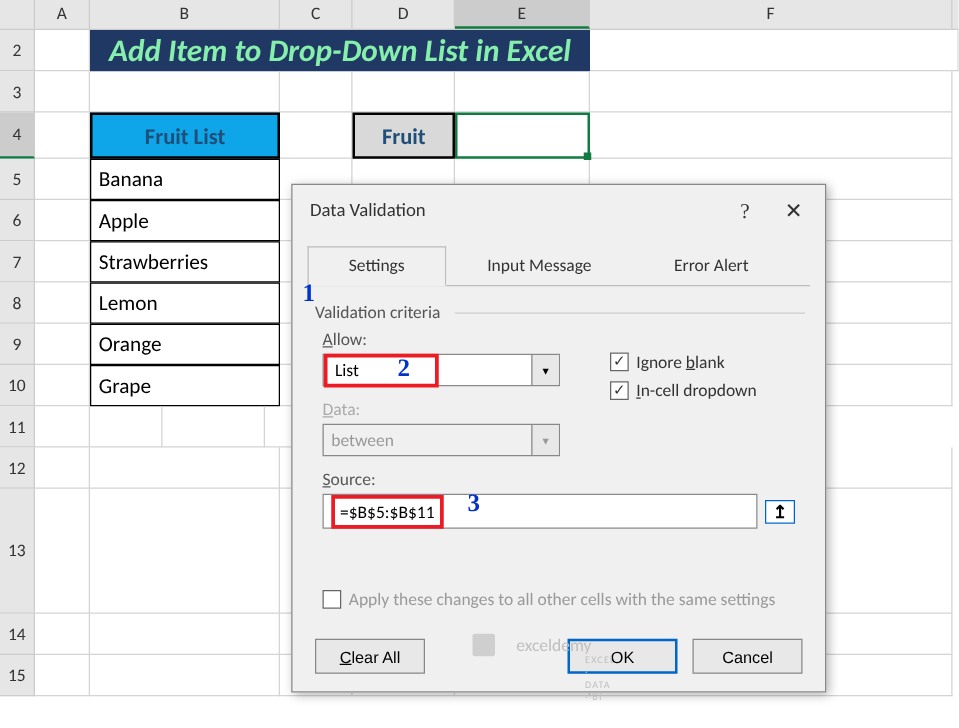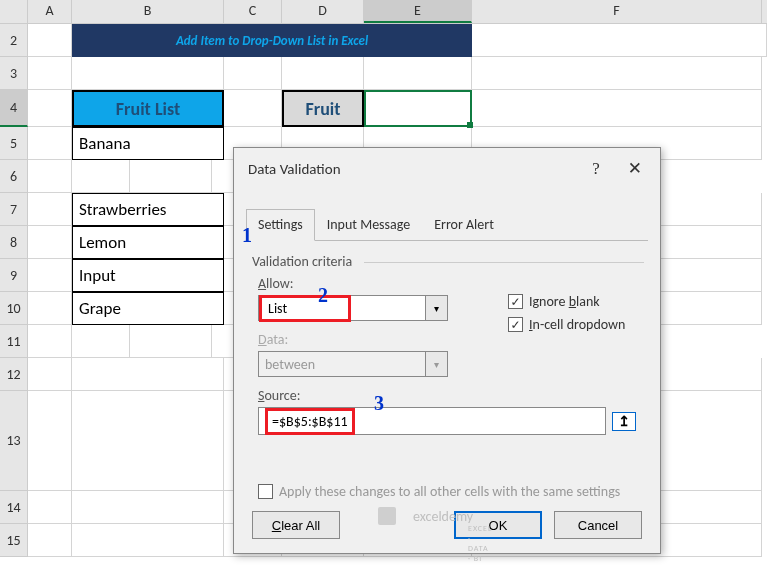--- a/index.html
+++ b/index.html
@@ -20,42 +20,42 @@
   .cB { width: 152px; }
   .cC { width: 58px; }
   .cD { width: 82px; }
   .cE { width: 108px; }
   .cF { width: 290px; }
   
   .row-h { height: 33px; }
   .row-h4 { height: 37px; }
   
   
-  .title-banner { background: #203864; color: #0ea5e9; font-weight: bold; font-style: italic; font-size: 13px; display: flex; align-items: center; justify-content: center; }
+  .title-banner { background: #203864; color: #86efac; font-weight: bold; font-style: italic; font-size: 25px; display: flex; align-items: center; justify-content: center; }
   
   
   .table-header { background: #0ea5e9; color: #1f4e78; font-weight: bold; font-size: 18px; justify-content: center; border: 2px solid #000 !important; }
   .fruit-cell-header { background: #d9d9d9; color: #1f4e78; font-weight: bold; font-size: 18px; justify-content: center; border: 2px solid #000; }
   
   
   .data-cell { border: 1.5px solid #000 !important; font-size: 17px; padding-left: 6px; }
   
   
   .selected-cell { border: 2px solid #107c41 !important; position: relative; }
   .selected-cell::after { content: ""; position: absolute; right: -3px; bottom: -3px; width: 6px; height: 6px; background: #107c41; }
   
   
   .dialog { position: absolute; left: 233px; top: 147px; width: 428px; height: 407px; background: #f0f0f0; border: 1px solid #888; box-shadow: 2px 2px 8px rgba(0,0,0,.3); }
   .dialog-title { padding: 10px 14px; font-size: 15px; color: #333; display: flex; align-items: center; }
   .dialog-title .spacer { flex: 1; }
   .dialog-help { font-family: "Times New Roman", serif; font-size: 17px; margin-right: 24px; cursor: pointer; }
   .dialog-close { font-size: 17px; cursor: pointer; padding: 0 4px; }
   
   .tab-row { display: flex; margin: 8px 12px 0; border-bottom: 1px solid #bbb; }
-  .tab { padding: 6px 11px; font-size: 14px; color: #333; background: #f0f0f0; border: 1px solid transparent; cursor: pointer; margin-top: 12px; }
+  .tab { padding: 6px 32px; font-size: 14px; color: #333; background: #f0f0f0; border: 1px solid transparent; cursor: pointer; }
   .tab.active { background: #f0f0f0; border: 1px solid #bbb; border-bottom: 1px solid #f0f0f0; margin-bottom: -1px; }
   
   .red-box { border: 3px solid #ed1c24; }
   
   .annotation { position: absolute; font-family: "Comic Sans MS", cursive; font-size: 20px; font-weight: bold; color: #0033cc; }
   
   .fieldset-title { color: #555; font-size: 14px; margin: 12px 0 0 18px; }
   .fieldset-line { border-top: 1px solid #ccc; margin: -8px 16px 0 130px; }
   
   .form-area { padding: 8px 24px 0; }
@@ -68,21 +68,21 @@
   .select-box .arrow { width: 22px; height: 24px; background: #e8e8e8; border-left: 1px solid #888; display: flex; align-items: center; justify-content: center; font-size: 10px; }
   
   .source-input { display: flex; border: 1px solid #888; background: #fff; height: 28px; width: 383px; }
   .source-input .val { flex: 1; padding: 0 6px; font-size: 14px; display: flex; align-items: center; }
   .source-btn { width: 26px; border: 1.5px solid #0066cc; background: #fff; display: flex; align-items: center; justify-content: center; margin-left: 6px; font-weight: bold; }
   
   .check-row { display: flex; align-items: center; gap: 6px; font-size: 14px; color: #333; margin-bottom: 6px; }
   .checkbox { width: 15px; height: 15px; border: 1px solid #666; background: #fff; display: flex; align-items: center; justify-content: center; font-size: 12px; }
   .checkbox.unchecked {}
   
-  .row-flex { display: flex; gap: 60px; align-items: flex-start; margin-top: 4px;}
+  .row-flex { display: flex; gap: 40px; align-items: flex-start; margin-top: 4px;}
   
   .dialog-btns { position: absolute; bottom: 14px; right: 18px; display: flex; gap: 12px; }
   .btn { width: 88px; height: 28px; border: 1px solid #888; background: #e8e8e8; font-size: 13px; cursor: pointer; }
   .btn.primary { border: 2px solid #0066cc; background: #e8e8e8;}
   .btn-clear { position: absolute; bottom: 14px; left: 18px; width: 88px; height: 28px; border: 1px solid #888; background: #e8e8e8; font-size: 13px; cursor: pointer; display:flex; align-items:center; justify-content:center; }
   
   .watermark { position: absolute; bottom: 28px; left: 144px; color: #bfbfbf; font-size: 14px; display:flex; align-items:center; gap:17px; pointer-events:none;}
   .watermark .sub { font-size: 8px; letter-spacing: 1px; position: absolute; top: 15px; left: 25px; margin-left: 30px;}
   .wm-icon { width:18px; height:18px; background:#cfcfcf; border-radius:2px; }
 
@@ -135,20 +135,21 @@
       <div class="cell cA row-h"></div>
       <div class="cell cB row-h data-cell">Banana</div>
       <div class="cell cC row-h"></div>
       <div class="cell cD row-h"></div>
       <div class="cell cE row-h"></div>
       <div class="cell cF row-h"></div>
     </div>
   <div class="grid-row">
       <div class="row-label row-h">6</div>
       <div class="cell cA row-h"></div>
+      <div class="cell cB row-h data-cell">Apple</div>
       <div class="cell cC row-h"></div>
       <div class="cell cD row-h"></div>
       <div class="cell cE row-h"></div>
       <div class="cell cF row-h"></div>
     </div>
   <div class="grid-row">
       <div class="row-label row-h">7</div>
       <div class="cell cA row-h"></div>
       <div class="cell cB row-h data-cell">Strawberries</div>
       <div class="cell cC row-h"></div>
@@ -161,21 +162,21 @@
       <div class="cell cA row-h"></div>
       <div class="cell cB row-h data-cell">Lemon</div>
       <div class="cell cC row-h"></div>
       <div class="cell cD row-h"></div>
       <div class="cell cE row-h"></div>
       <div class="cell cF row-h"></div>
     </div>
   <div class="grid-row">
       <div class="row-label row-h">9</div>
       <div class="cell cA row-h"></div>
-      <div class="cell cB row-h data-cell">Input</div>
+      <div class="cell cB row-h data-cell">Orange</div>
       <div class="cell cC row-h"></div>
       <div class="cell cD row-h"></div>
       <div class="cell cE row-h"></div>
       <div class="cell cF row-h"></div>
     </div>
   <div class="grid-row">
       <div class="row-label row-h">10</div>
       <div class="cell cA row-h"></div>
       <div class="cell cB row-h data-cell">Grape</div>
       <div class="cell cC row-h"></div>

